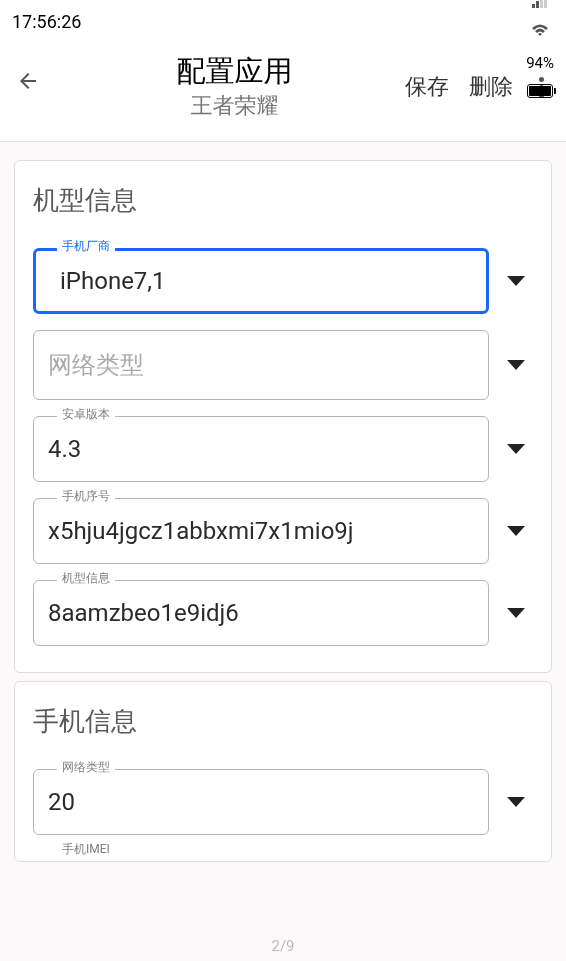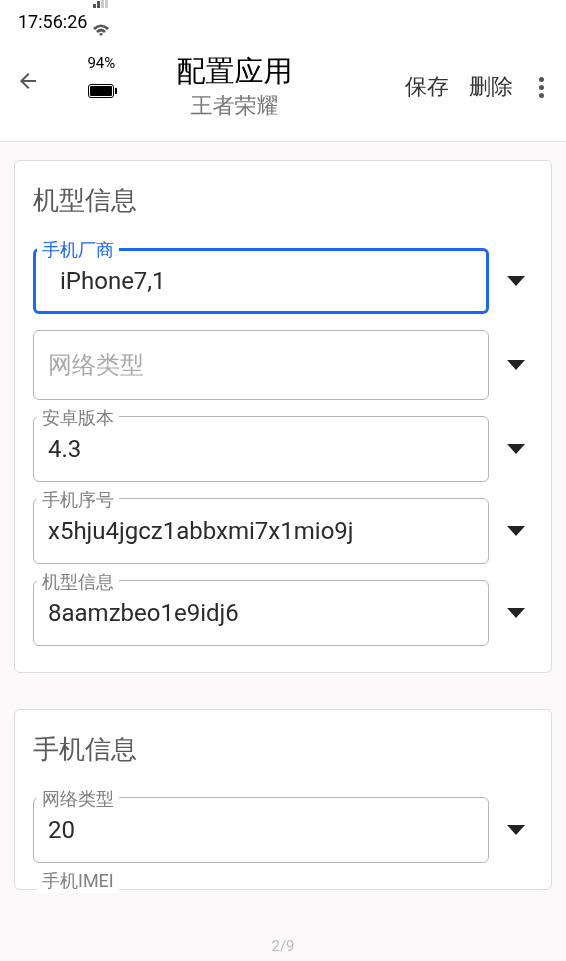--- a/index.html
+++ b/index.html
@@ -10,23 +10,23 @@
     }
     body {
       width: 566px;
       height: 961px;
       background: #fff;
       position: relative;
       overflow: hidden;
     }
     .status-bar {
       display: flex;
-      justify-content: flex-start;
-      align-items: center;
-      padding: 8px 18px;
+      justify-content: space-between;
+      align-items: center;
+      padding: 8px 12px;
       height: 42px;
       font-size: 18px;
       color: #000;
     }
     .status-right {
       display: flex;
       align-items: center;
       gap: 12px;
       font-size: 15px;
       flex-direction: column;
@@ -115,44 +115,44 @@
     .content {
       padding: 18px 14px 0 14px;
       background: #fcf9fb;
       height: calc(100% - 42px - 95px);
     }
     .card {
       background: #fff;
       border: 1px solid #ddd;
       border-radius: 6px;
       padding: 22px 18px 10px 18px;
-      margin-bottom: 36px;
+      margin-bottom: 8px;
     }
     .card-title {
       font-size: 26px;
       color: #5a5a5a;
       margin-bottom: 30px;
     }
     .field-row {
       display: flex;
       align-items: center;
       margin-bottom: 16px;
       gap: 18px;
     }
     .field-wrap {
       flex: 1;
       position: relative;
     }
     .field-label {
       position: absolute;
       top: -10px;
-      left: 4px;
+      left: 24px;
       background: #fff;
       padding: 0 5px;
-      font-size: 18px;
+      font-size: 12px;
       color: #808080;
     }
     .field-label.active {
       color: #1a66ff;
     }
     .field-box {
       width: 100%;
       border: 1px solid #b5b5b5;
       border-radius: 6px;
       padding: 18px 14px;

